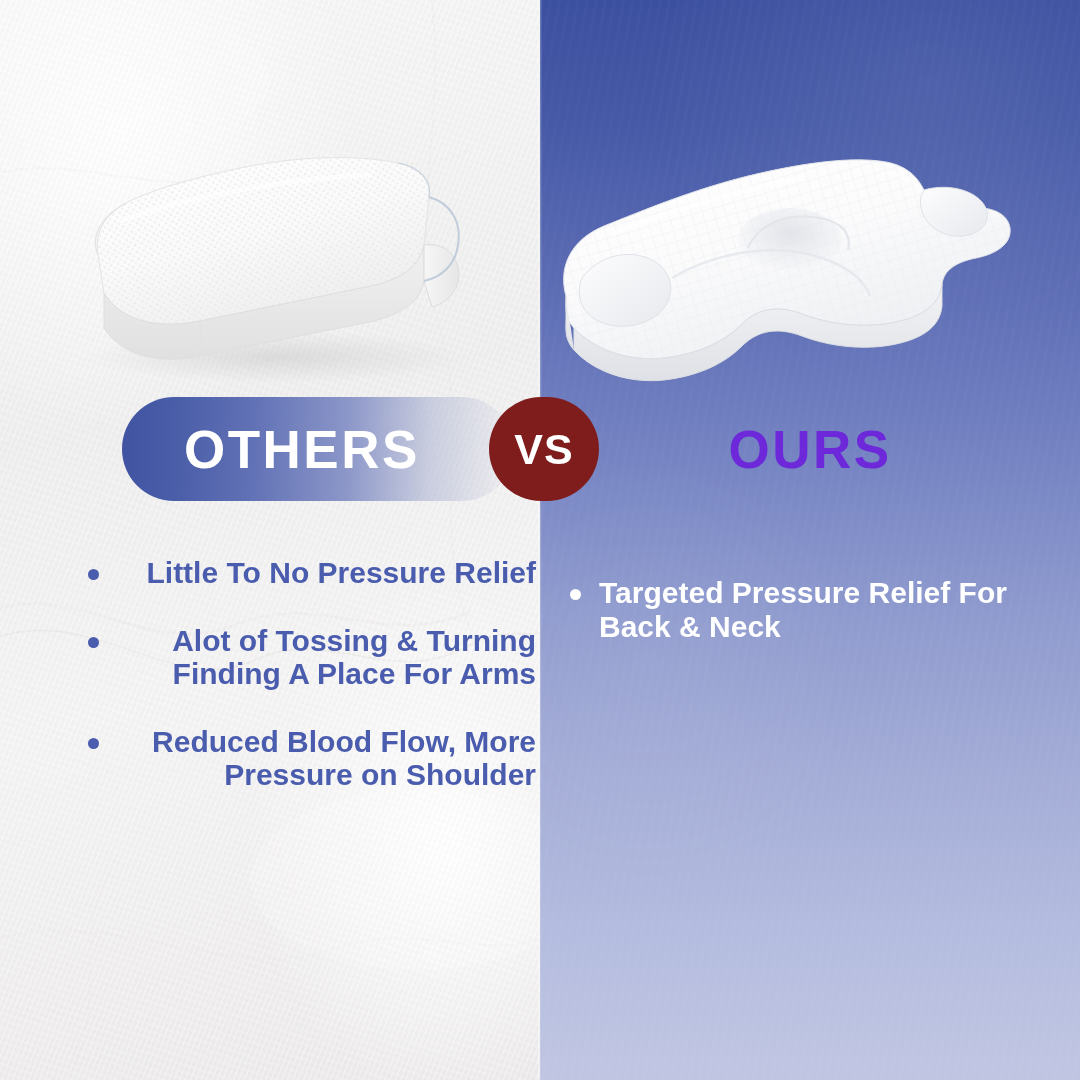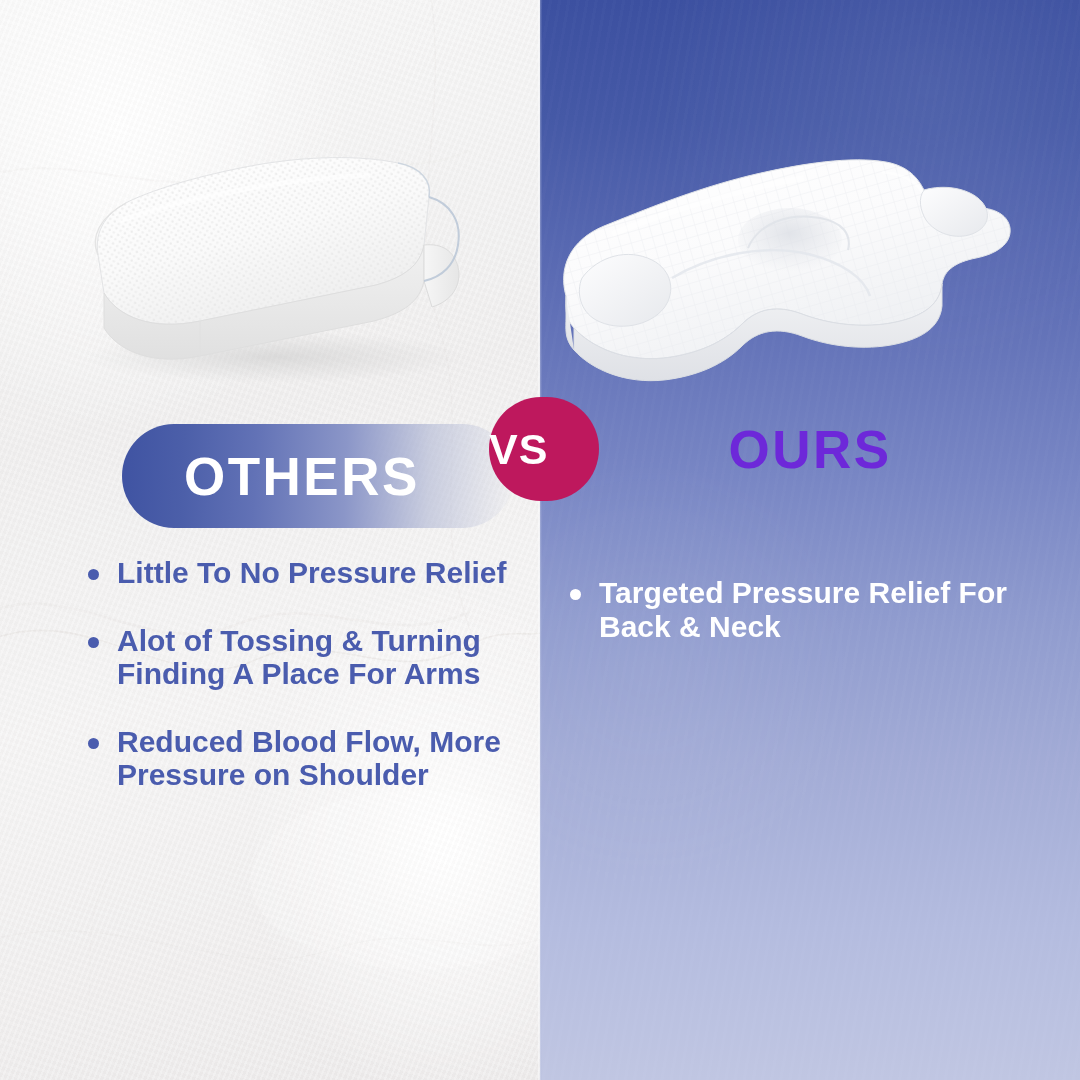--- a/index.html
+++ b/index.html
@@ -78,42 +78,41 @@
     position:absolute; left:122px; top:0; width:392px; height:104px;
     border-radius:52px;
     background:linear-gradient(92deg,
       #3f53a2   0%,
       #4d60aa  17%,
       #6türkis 0%, 
       #6b7abc  40%,
       #939dcb  62%,
       rgba(186,192,216,.55) 82%,
       rgba(214,216,230,.06) 100%);
-    margin-top:27px;
   }
   
   #others-pill {
     background:linear-gradient(92deg,
       #3f53a2   0%,
       #4c5fa9  16%,
       #6272b6  34%,
       #8b96c8  57%,
       rgba(176,183,212,.62) 78%,
       rgba(214,216,230,.05) 100%);
   }
   #others-label {
     position:absolute; left:62px; top:50%; transform:translateY(-50%);
     color:#ffffff; font-size:53px; font-weight:700; letter-spacing:2.5px;
     line-height:1; white-space:nowrap;
   }
 
   #vs-badge {
     position:absolute; left:489px; top:0; width:110px; height:104px;
-    border-radius:55px; background:#be185d;
-    display:flex; align-items:center; 
+    border-radius:55px; background:#7f1d1d;
+    display:flex; align-items:center; justify-content:center;
   }
   #vs-label {
     color:#ffffff; font-size:43px; font-weight:700; letter-spacing:1px; line-height:1;
   }
 
   #ours-label {
     position:absolute; left:620px; top:0; width:380px; height:104px;
     display:flex; align-items:center; justify-content:center;
     color:#6d28d9; font-size:53px; font-weight:700; letter-spacing:2.5px;
     line-height:1; white-space:nowrap;
@@ -134,21 +133,21 @@
     font-weight:700;
     line-height:1.12;
   }
   .bullet-item:last-child { margin-bottom:0; }
 
   .bullet-dot {
     position:absolute; left:4px; top:13px;
     width:11px; height:11px; border-radius:50%;
   }
 
-  #list-others .bullet-item { color:#4a5cae; }
+  #list-others .bullet-item { color:#4a5cae;text-align:right; }
   #list-others .bullet-dot  { background:#4a5cae; }
 
   #list-ours .bullet-item   { color:#ffffff; }
   #list-ours .bullet-dot    { background:#ffffff; }
 
   .bullet-text { display:inline; }
 </style>
 </head>
 <body>
 

